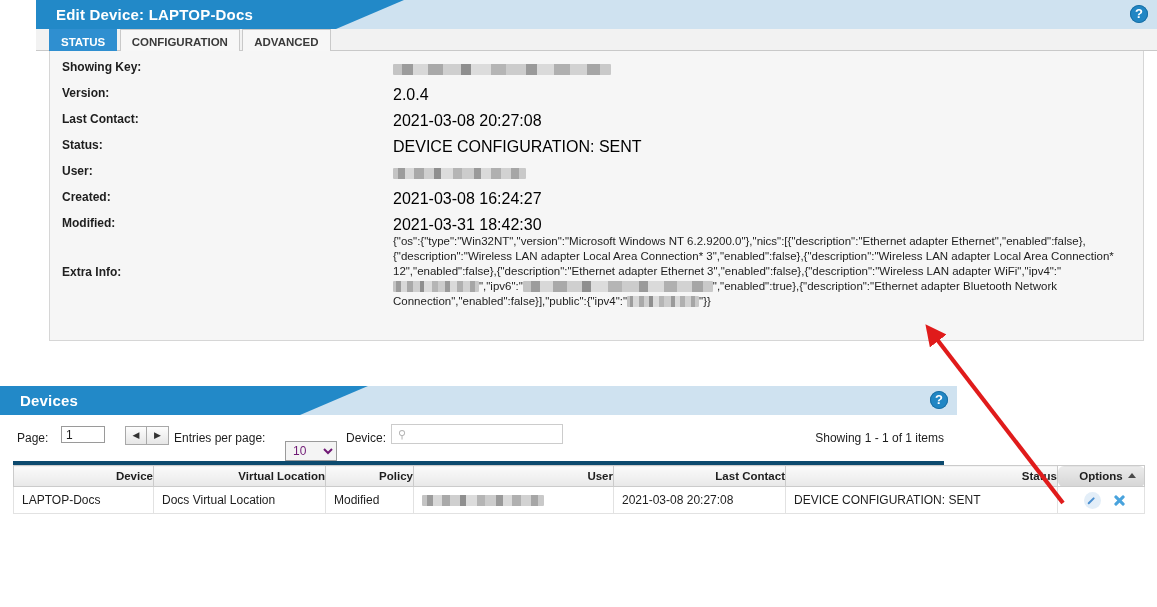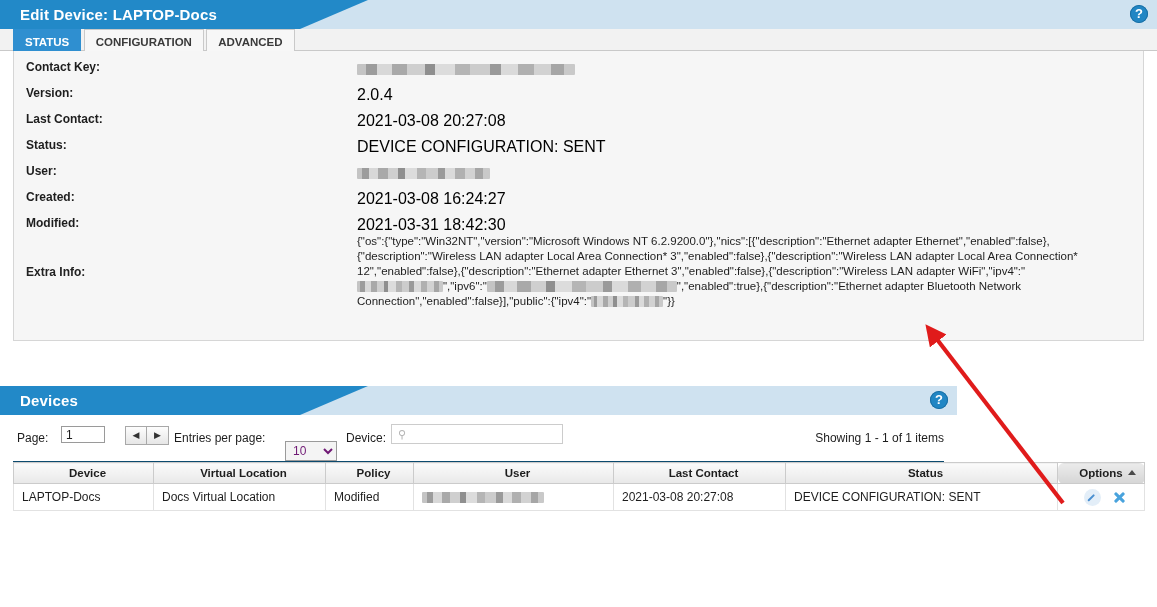--- a/index.html
+++ b/index.html
@@ -13,20 +13,21 @@
     font-family: "Liberation Sans", sans-serif;
     font-size: 12px;
     color: #222222;
     position: relative;
     overflow: hidden;
   }
 
   
   .panel {
     position: relative;
+    margin-left: 36px;
   }
   .banner {
     position: relative;
     height: 29px;
     background: #cfe2f0;
   }
   .banner-fill {
     position: absolute;
     left: 0;
     top: 0;
@@ -170,21 +171,21 @@
     width: 957px;
   }
   .dev-body {
     position: relative;
     margin: 0 13px;
     height: 170px;
   }
   .toolbar {
     position: relative;
     height: 46px;
-    border-bottom: 1px solid #0c4a6e;
+    border-bottom: 4px solid #0c4a6e;
   }
   .tb-label {
     position: absolute;
     font-size: 12px;
     color: #1d1d1d;
     top: 16px;
   }
   .page-input {
     position: absolute;
     left: 48px;
@@ -279,21 +280,21 @@
   
   table.devtable {
     border-collapse: collapse;
     width: 100%;
     table-layout: fixed;
     font-size: 12px;
   }
   table.devtable th {
     background: linear-gradient(#fbfbfb, #e8e8e8);
     border: 1px solid #cbcbcb;
-    text-align: center;
+    text-align: right;
     font-weight: bold;
     font-size: 11.5px;
     color: #1d1d1d;
     height: 20px;
     padding: 0 0 0 8px;
     position: relative;
     cursor: pointer;
   }
   table.devtable th.options-col {
     background: linear-gradient(#ebebeb, #d6d6d6);
@@ -376,21 +377,21 @@
 
   <div class="tabbar">
     <div class="tab active">STATUS</div>
     <div class="tab">CONFIGURATION</div>
     <div class="tab">ADVANCED</div>
   </div>
 
   <div class="status-body">
 
     <div class="kv-row" style="top:9px">
-      <span class="kv-label">Contact Key:</span>
+      <span class="kv-label">Showing Key:</span>
       <span class="kv-value"><span class="redact" style="width:218px"></span></span>
     </div>
 
     <div class="kv-row" style="top:35px">
       <span class="kv-label">Version:</span>
       <span class="kv-value">2.0.4</span>
     </div>
 
     <div class="kv-row" style="top:61px">
       <span class="kv-label">Last Contact:</span>

